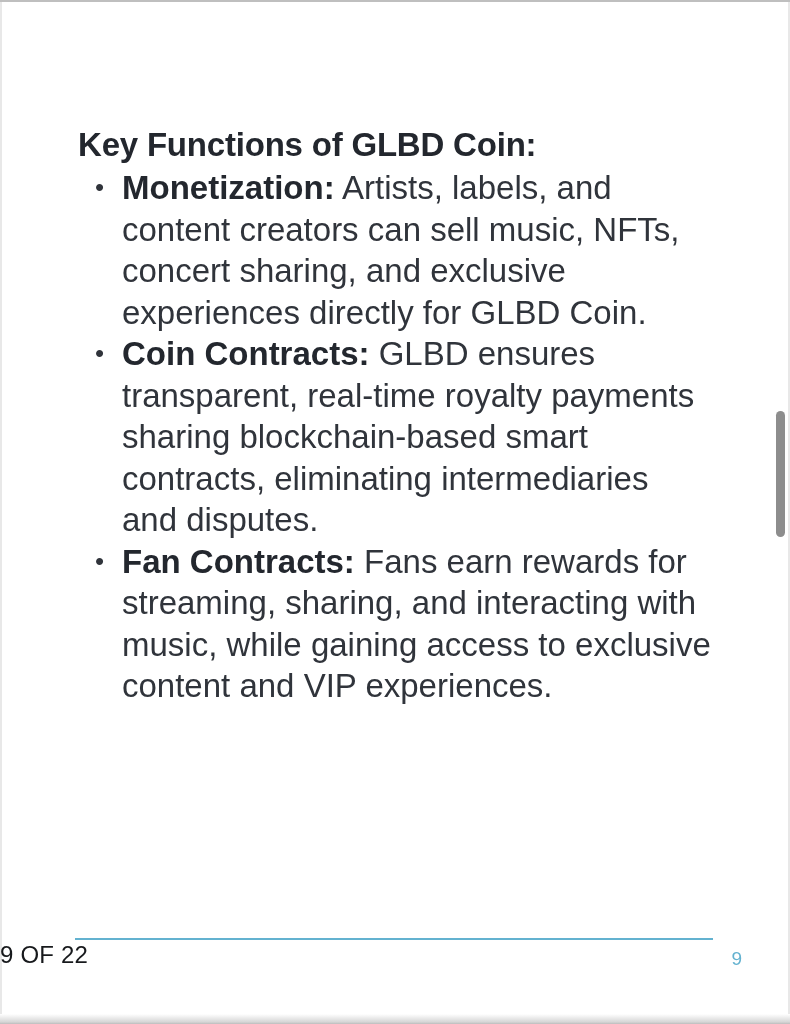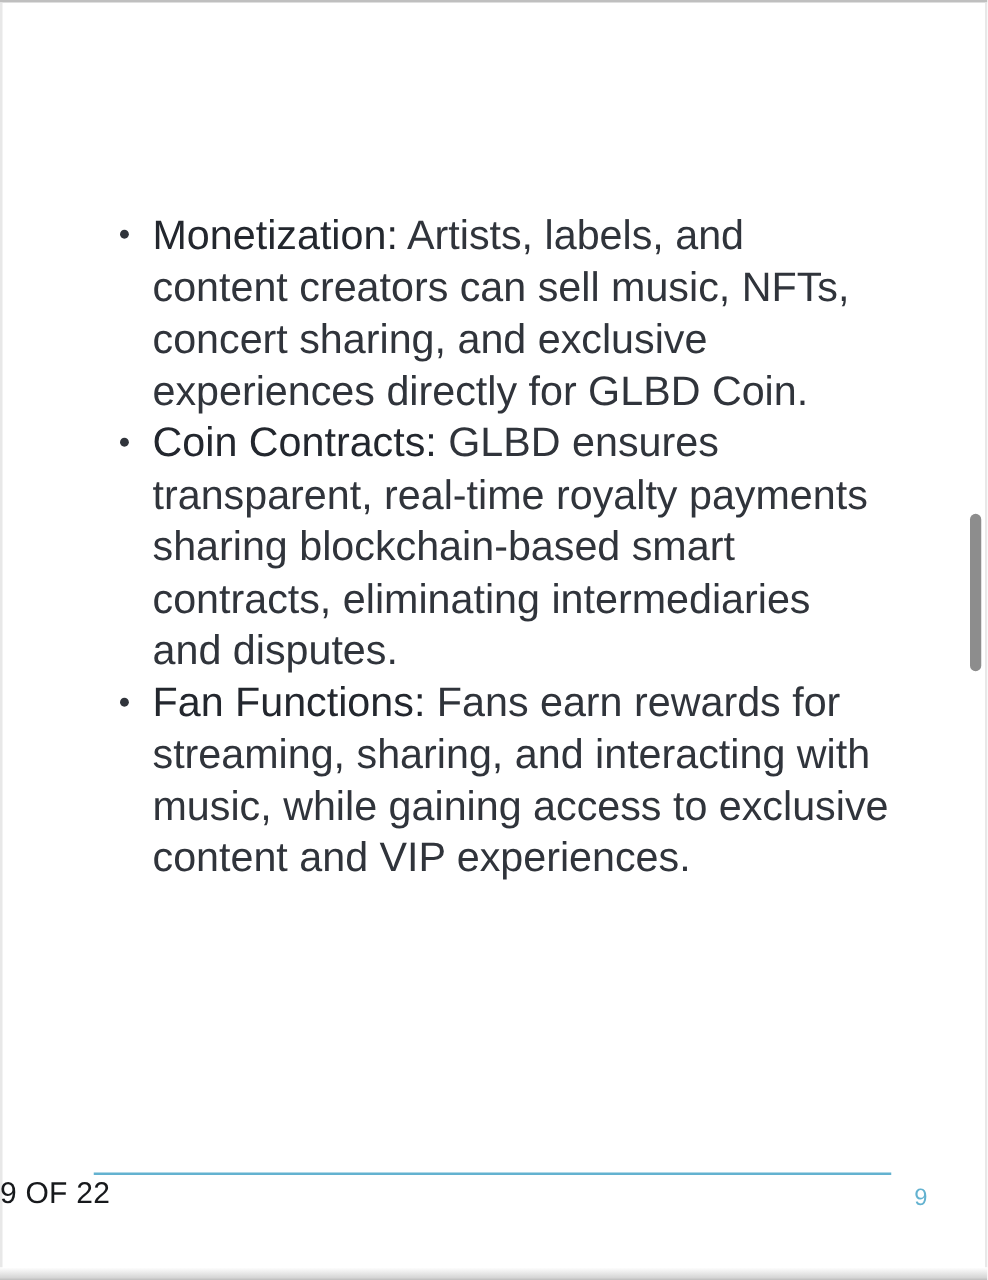--- a/index.html
+++ b/index.html
@@ -64,21 +64,21 @@
   }
   .bullets .bullet-glyph {
     position: absolute;
     left: 0;
     top: 0;
     font-size: 26px;
     line-height: 41.5px;
     color: var(--body-color, #30343b);
   }
   .bullets .lead {
-    font-weight: 400;
+    font-weight: 700;
     color: var(--heading-color, #23272e);
   }
   
   .footer-rule {
     position: absolute;
     left: 75px;
     top: 938px;
     width: 638px;
     height: 2px;
     background: var(--accent-teal, #63b2d0);
@@ -114,25 +114,26 @@
 </head>
 <body>
 
 <div class="page">
 
   <div class="edge-top"></div>
   <div class="edge-left"></div>
   <div class="edge-right"></div>
   <div class="edge-bottom"></div>
 
+  <h1 class="doc-title">Key Functions of GLBD Coin:</h1>
 
   <ul class="bullets">
       <li><span class="bullet-glyph">•</span><span class="lead">Monetization:</span><span> Artists, labels, and content creators can sell music, NFTs, concert sharing, and exclusive experiences directly for GLBD Coin.</span></li>
       <li><span class="bullet-glyph">•</span><span class="lead">Coin Contracts:</span><span> GLBD ensures transparent, real-time royalty payments sharing blockchain-based smart contracts, eliminating intermediaries and disputes.</span></li>
-      <li><span class="bullet-glyph">•</span><span class="lead">Fan Functions:</span><span> Fans earn rewards for streaming, sharing, and interacting with music, while gaining access to exclusive content and VIP experiences.</span></li>
+      <li><span class="bullet-glyph">•</span><span class="lead">Fan Contracts:</span><span> Fans earn rewards for streaming, sharing, and interacting with music, while gaining access to exclusive content and VIP experiences.</span></li>
     </ul>
 
   <div class="footer-rule"></div>
 
   <div class="page-indicator">9 OF 22</div>
 
   <div class="corner-page-number">9</div>
 
   <div class="scrollbar-thumb"></div>
 

